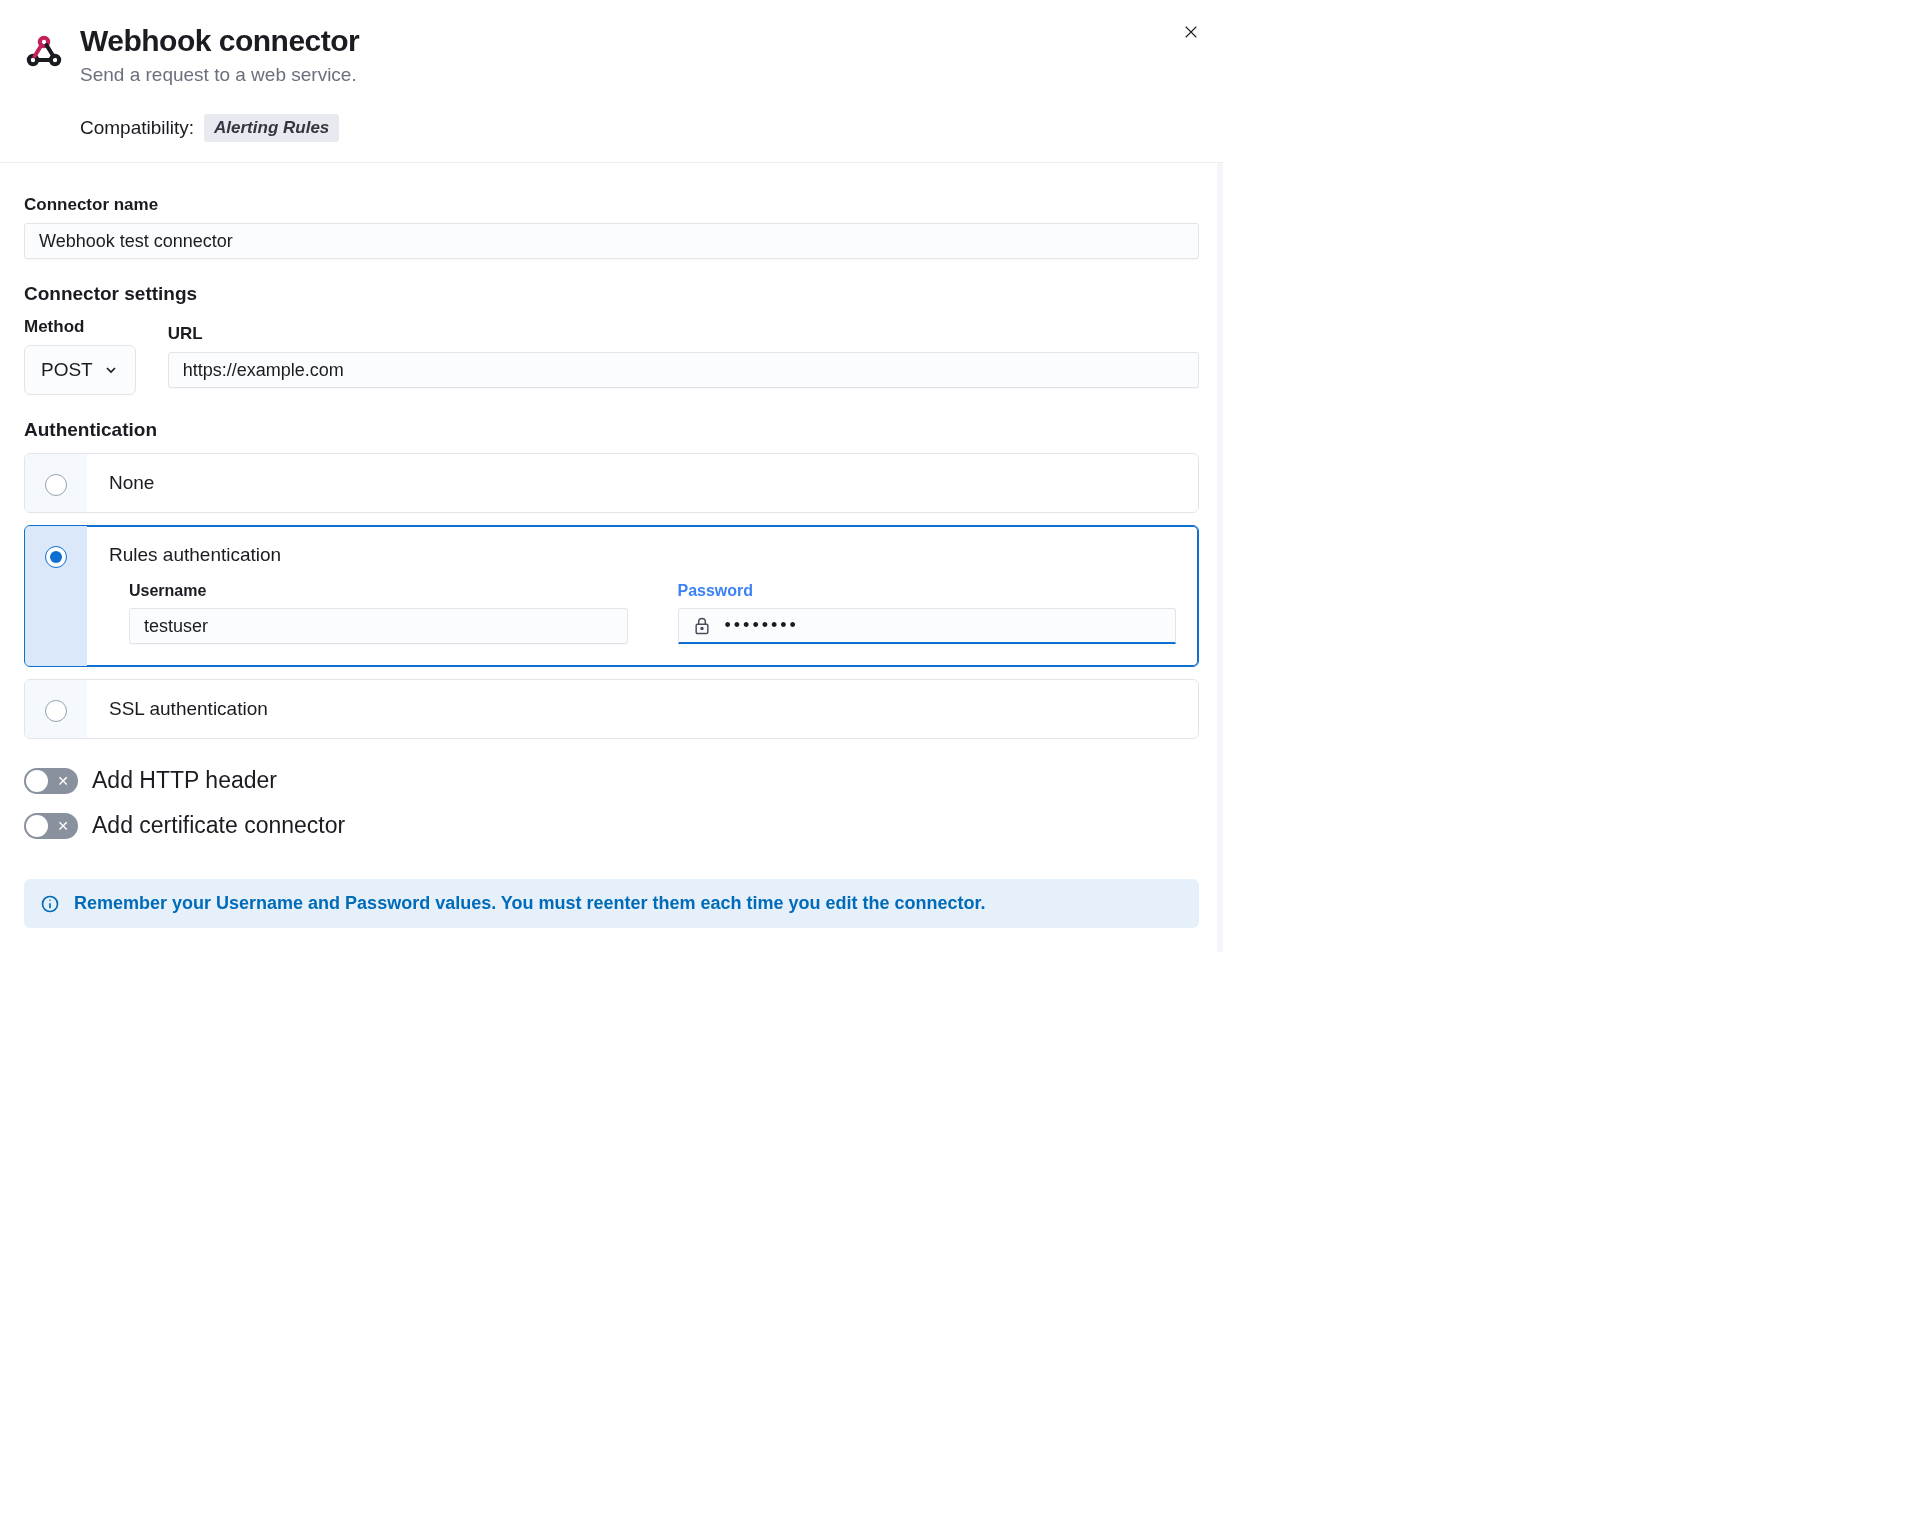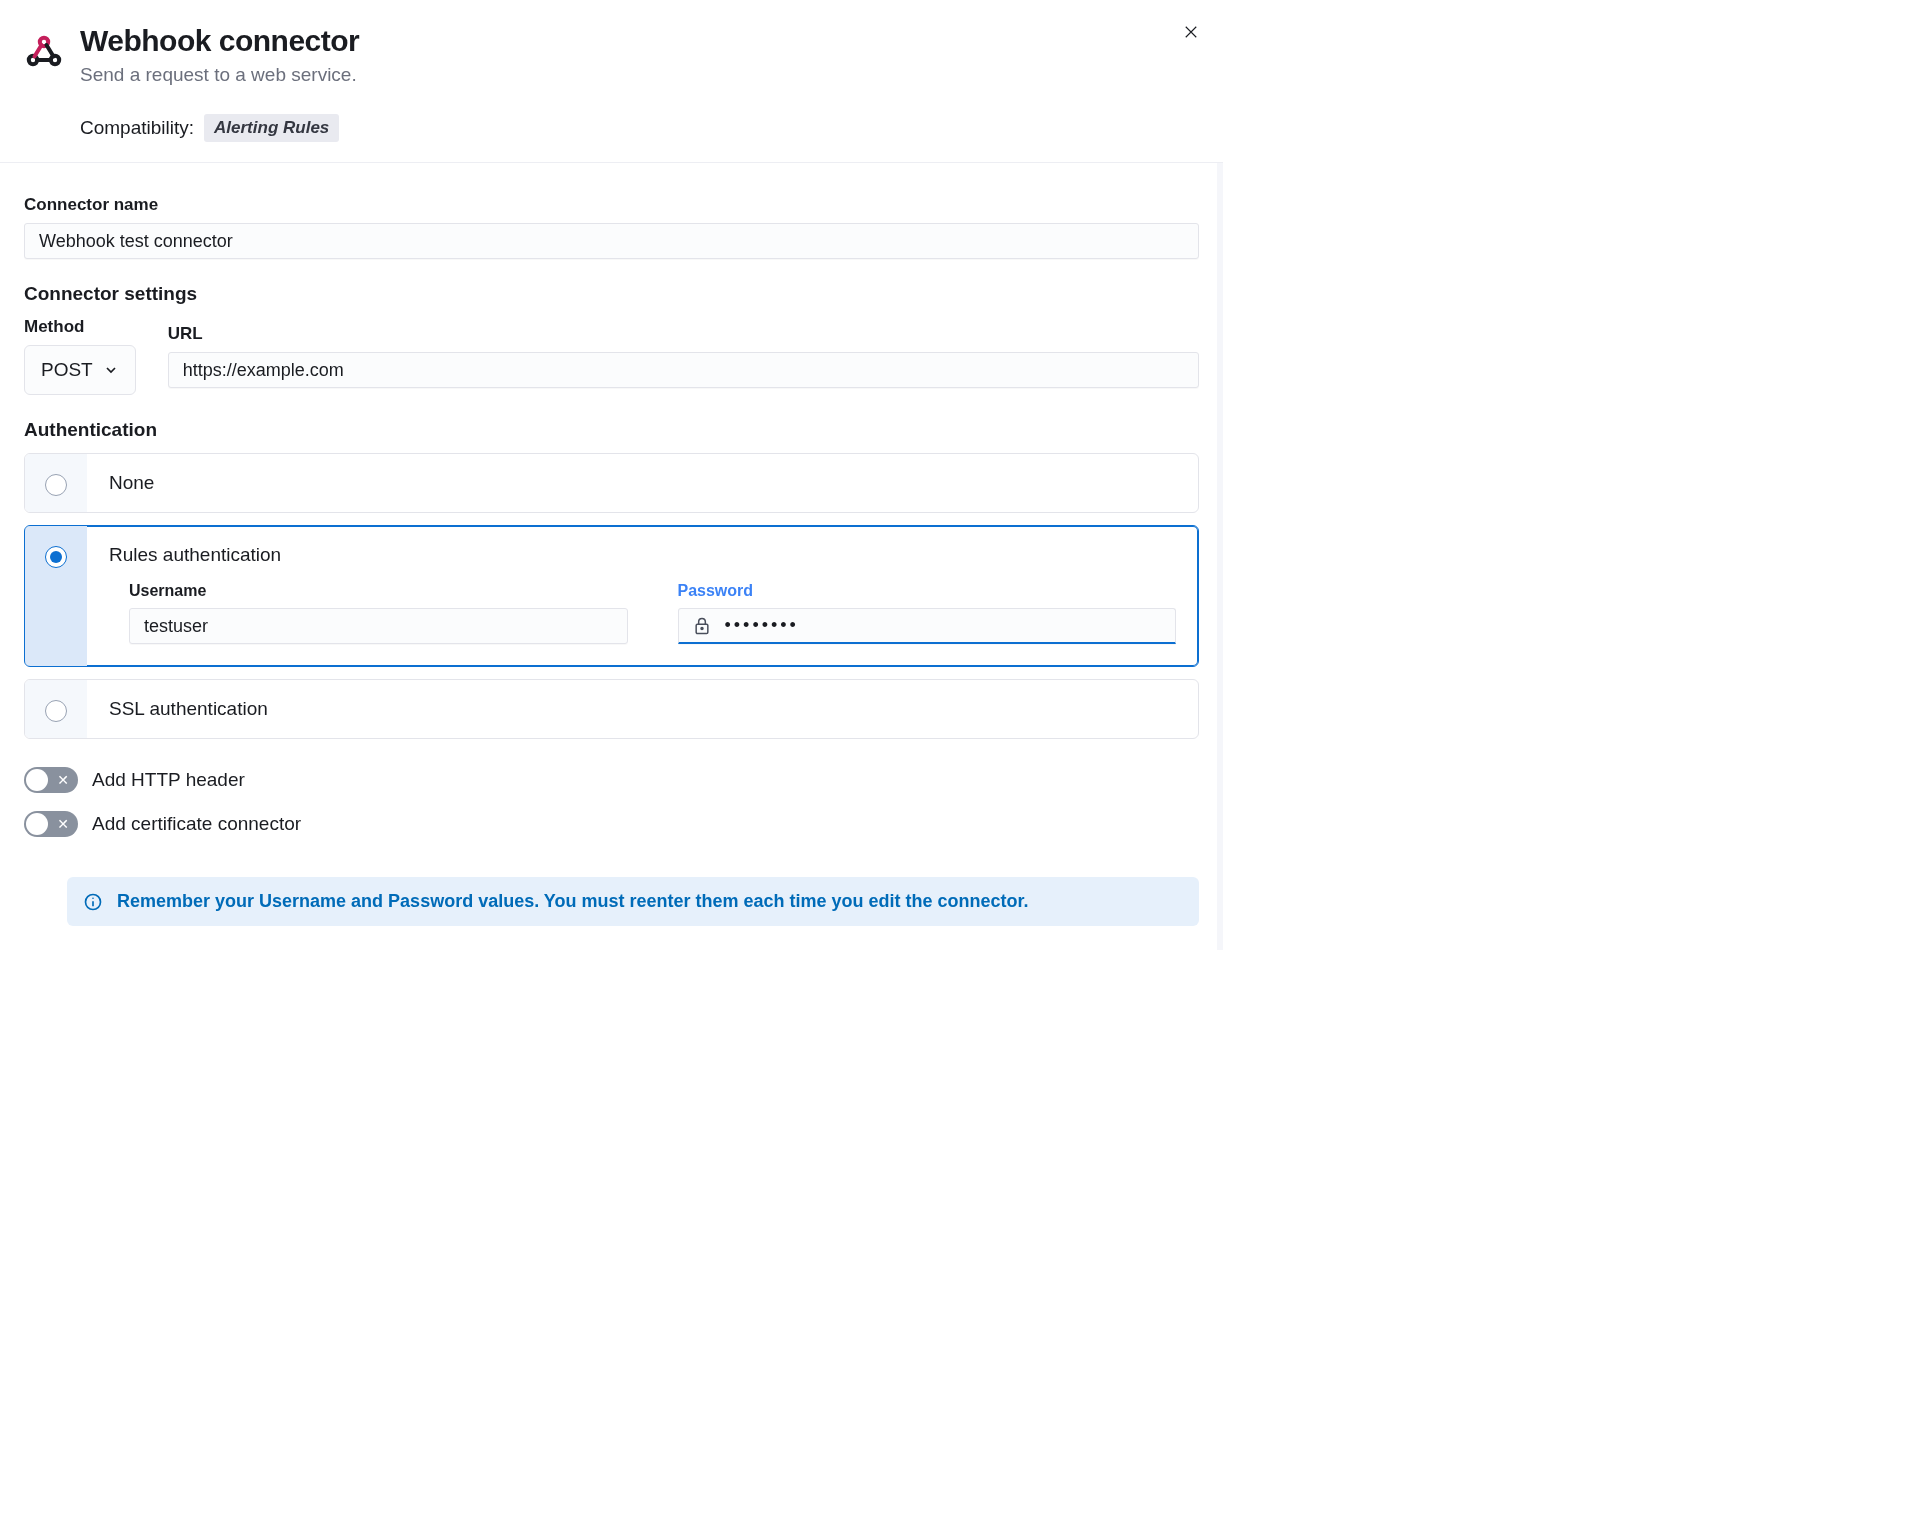--- a/index.html
+++ b/index.html
@@ -163,34 +163,33 @@
       left: 2px;
     }
     .switch .x-mark {
       position: absolute;
       right: 9px;
       color: #fff;
       font-size: 14px;
       font-weight: 400;
       line-height: 1;
     }
-    .toggle-label { font-size: 19px; color: #1a1c21; }
+    .toggle-label { font-size: 23px; color: #1a1c21; }
 
     .callout {
       display: flex;
       align-items: center;
       gap: 14px;
       padding: 14px 16px;
       background: #e6f0fb;
       color: #006bb8;
       font-size: 18px;
       font-weight: 600;
       border-radius: 6px;
       margin-top: 40px;
-      margin-left: 43px;
     }
     .callout .info-icon { width: 20px; height: 20px; flex-shrink: 0; }
 
     .mb24 { margin-bottom: 24px; }
     .mb28 { margin-bottom: 28px; }
     .mb12 { margin-bottom: 12px; }
   </style>
 </head>
 <body>
 

